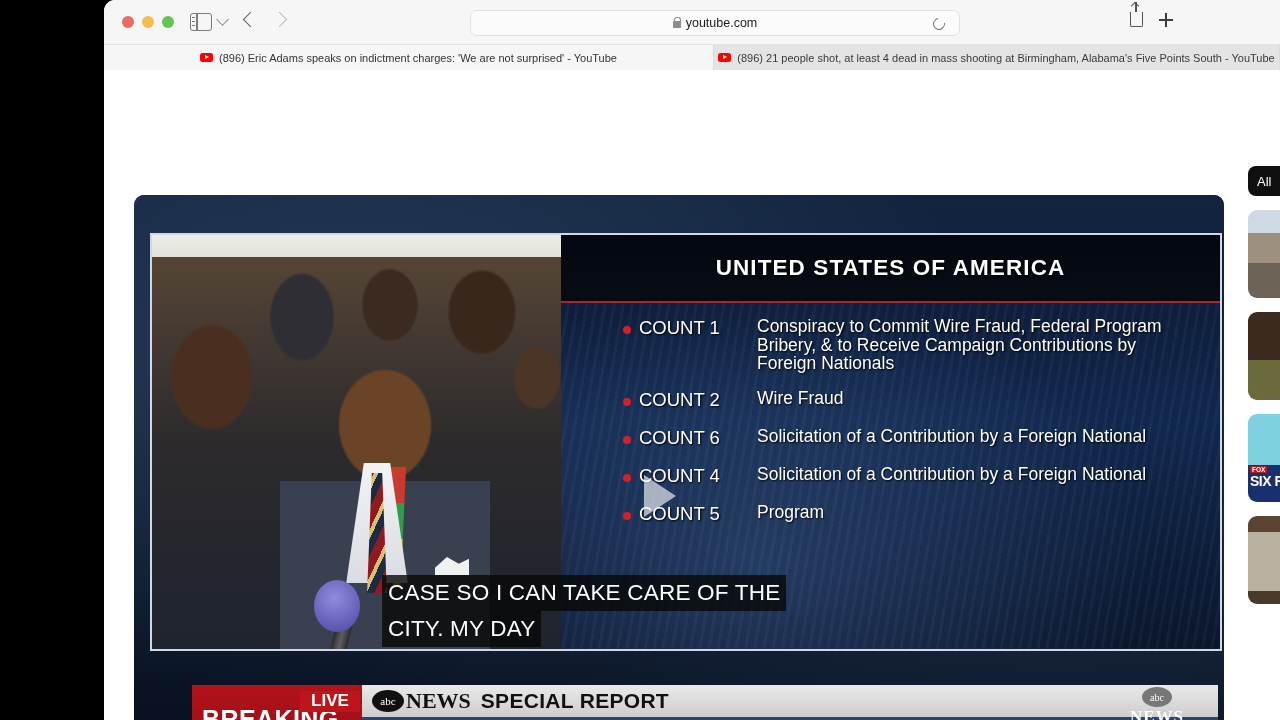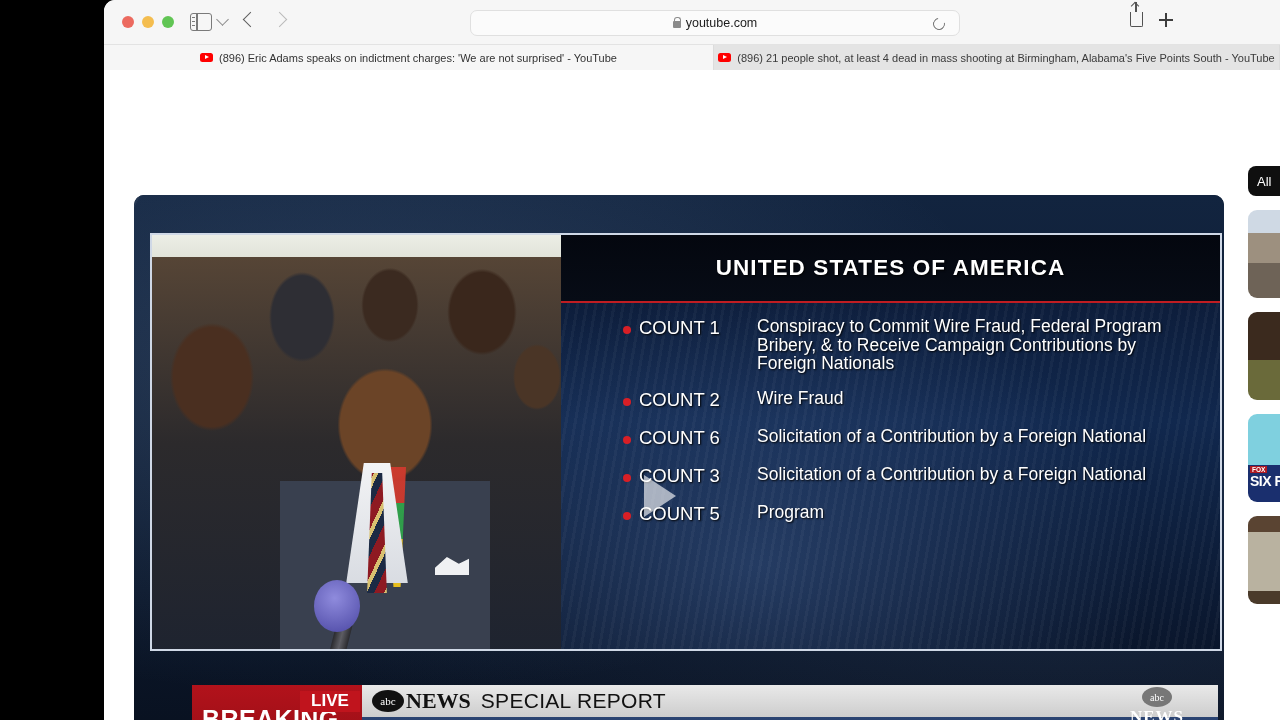--- a/index.html
+++ b/index.html
@@ -185,21 +185,21 @@
     color:#fff; letter-spacing:.4px; }
   .nb-right { flex:1; position:relative; }
   .nb-top { position:absolute; left:0; top:0; width:100%; height:32px;
     background:linear-gradient(180deg,#e9e9e9,#cdcdcd); display:flex; align-items:center; }
   .nb-live { width:60px; height:21px; background:#c0141d; color:#fff; font-size:17px; font-weight:bold;
     display:flex; align-items:center; justify-content:center; margin-left:-62px; }
   .abc-oval { width:32px; height:22px; border-radius:50%; background:#111; color:#fff;
     font-size:11px; display:flex; align-items:center; justify-content:center; margin-left:12px;
     font-family:"Liberation Serif", serif; }
   .nb-news { font-family:"Liberation Serif", serif; font-size:22px; font-weight:bold; color:#111; margin-left:2px; }
-  .nb-special { font-size:21px; font-weight:normal; color:#111; margin-left:10px; letter-spacing:.3px; }
+  .nb-special { font-size:21px; font-weight:bold; color:#111; margin-left:10px; letter-spacing:.3px; }
   .nb-bot { position:absolute; left:0; top:32px; width:100%; height:62px;
     background:linear-gradient(180deg,#2b4472,#1b2f55); padding:4px 0 0 24px; }
 
   .abc-watermark { position:absolute; right:22px; top:2px; width:78px; text-align:center; z-index:13; }
   .awm-oval { width:30px; height:20px; border-radius:50%; background:#777; color:#fff; font-size:10px;
     display:flex; align-items:center; justify-content:center; margin:0 auto; font-family:"Liberation Serif",serif; }
   .awm-news { font-family:"Liberation Serif", serif; font-size:17px; font-weight:bold; color:#fff; letter-spacing:1px; }
 
   
   .related { position:absolute; right:0; top:60px; width:32px;margin-top:36px; }
@@ -293,34 +293,38 @@
                 <span class="count-label">COUNT 2</span>
                 <span class="count-desc">Wire Fraud</span>
               </div>
               <div class="count-row">
                 <span class="dot"></span>
                 <span class="count-label">COUNT 6</span>
                 <span class="count-desc">Solicitation of a Contribution by a Foreign National</span>
               </div>
               <div class="count-row">
                 <span class="dot"></span>
-                <span class="count-label">COUNT 3</span>
+                <span class="count-label">COUNT 4</span>
                 <span class="count-desc">Solicitation of a Contribution by a Foreign National</span>
               </div>
               <div class="count-row">
                 <span class="dot"></span>
                 <span class="count-label">COUNT 5</span>
                 <span class="count-desc">Program</span>
               </div>
             </div>
           </div>
         </div>
 
         <div class="play-overlay"></div>
 
+        <div class="caption">
+          <div><span class="cap-line">CASE SO I CAN TAKE CARE OF THE</span></div>
+          <div><span class="cap-line">CITY. MY DAY</span></div>
+        </div>
 
         <div class="newsband">
           <div class="nb-breaking">
             <div class="b1">BREAKING</div>
 
           </div>
           <div class="nb-right">
             <div class="nb-top">
               <div class="nb-live">LIVE</div>
               <div class="abc-oval">abc</div>

